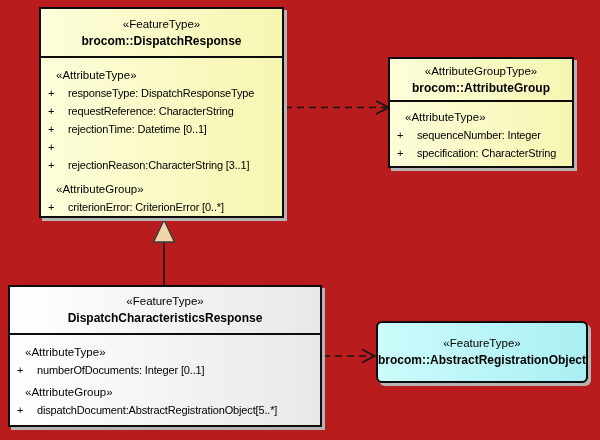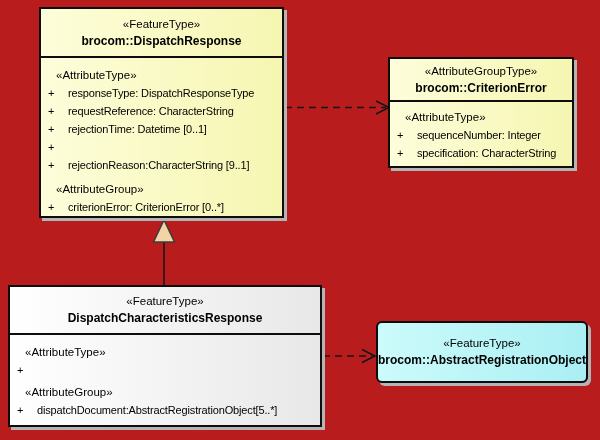--- a/index.html
+++ b/index.html
@@ -68,35 +68,35 @@
       </div>
       <div class="attr-row">
         <span class="vis">+</span>
         <span>rejectionTime: Datetime [0..1]</span>
       </div>
       <div class="attr-row">
         <span class="vis">+</span>
       </div>
       <div class="attr-row">
         <span class="vis">+</span>
-        <span>rejectionReason:CharacterString [9..1]</span>
+        <span>rejectionReason:CharacterString [3..1]</span>
       </div>
       <div class="gap"></div>
       <div class="sec-h">«AttributeGroup»</div>
       <div class="attr-row">
         <span class="vis">+</span>
         <span>criterionError: CriterionError [0..*]</span>
       </div>
     </div>
   </div>
 
   <div class="uml-class fill-yellow" style="left:388px;top:57px;width:186px;height:111px;">
     <div class="hdr" style="height:43px;">
       <div class="stereo">«AttributeGroupType»</div>
-      <div class="cname">brocom::CriterionError</div>
+      <div class="cname">brocom::AttributeGroup</div>
     </div>
     <div class="body" style="padding-top:6px;">
       <div class="sec-h">«AttributeType»</div>
       <div class="attr-row">
         <span class="vis">+</span>
         <span>sequenceNumber: Integer</span>
       </div>
       <div class="attr-row">
         <span class="vis">+</span>
         <span>specification: CharacterString</span>
@@ -106,20 +106,21 @@
 
   <div class="uml-class fill-gray" style="left:8px;top:285px;width:314px;height:142px;">
     <div class="hdr" style="height:48px;">
       <div class="stereo">«FeatureType»</div>
       <div class="cname">DispatchCharacteristicsResponse</div>
     </div>
     <div class="body">
       <div class="sec-h">«AttributeType»</div>
       <div class="attr-row">
         <span class="vis">+</span>
+        <span>numberOfDocuments: Integer [0..1]</span>
       </div>
       <div class="gap" style="height:4px;"></div>
       <div class="sec-h">«AttributeGroup»</div>
       <div class="attr-row">
         <span class="vis">+</span>
         <span>dispatchDocument:AbstractRegistrationObject[5..*]</span>
       </div>
     </div>
   </div>
 

